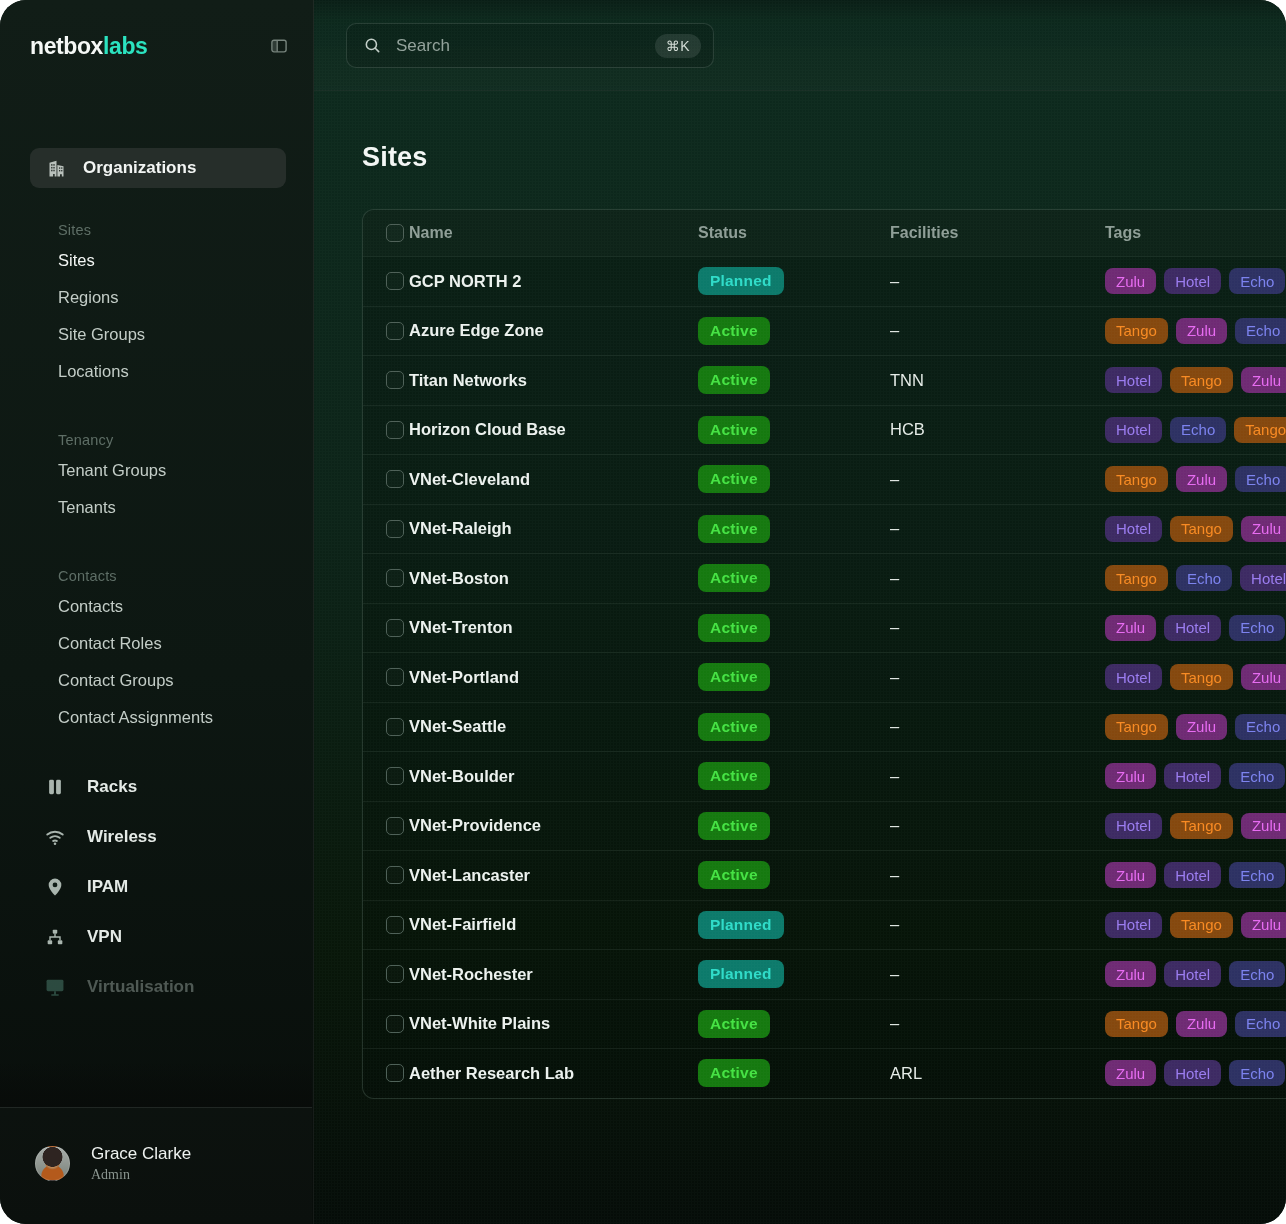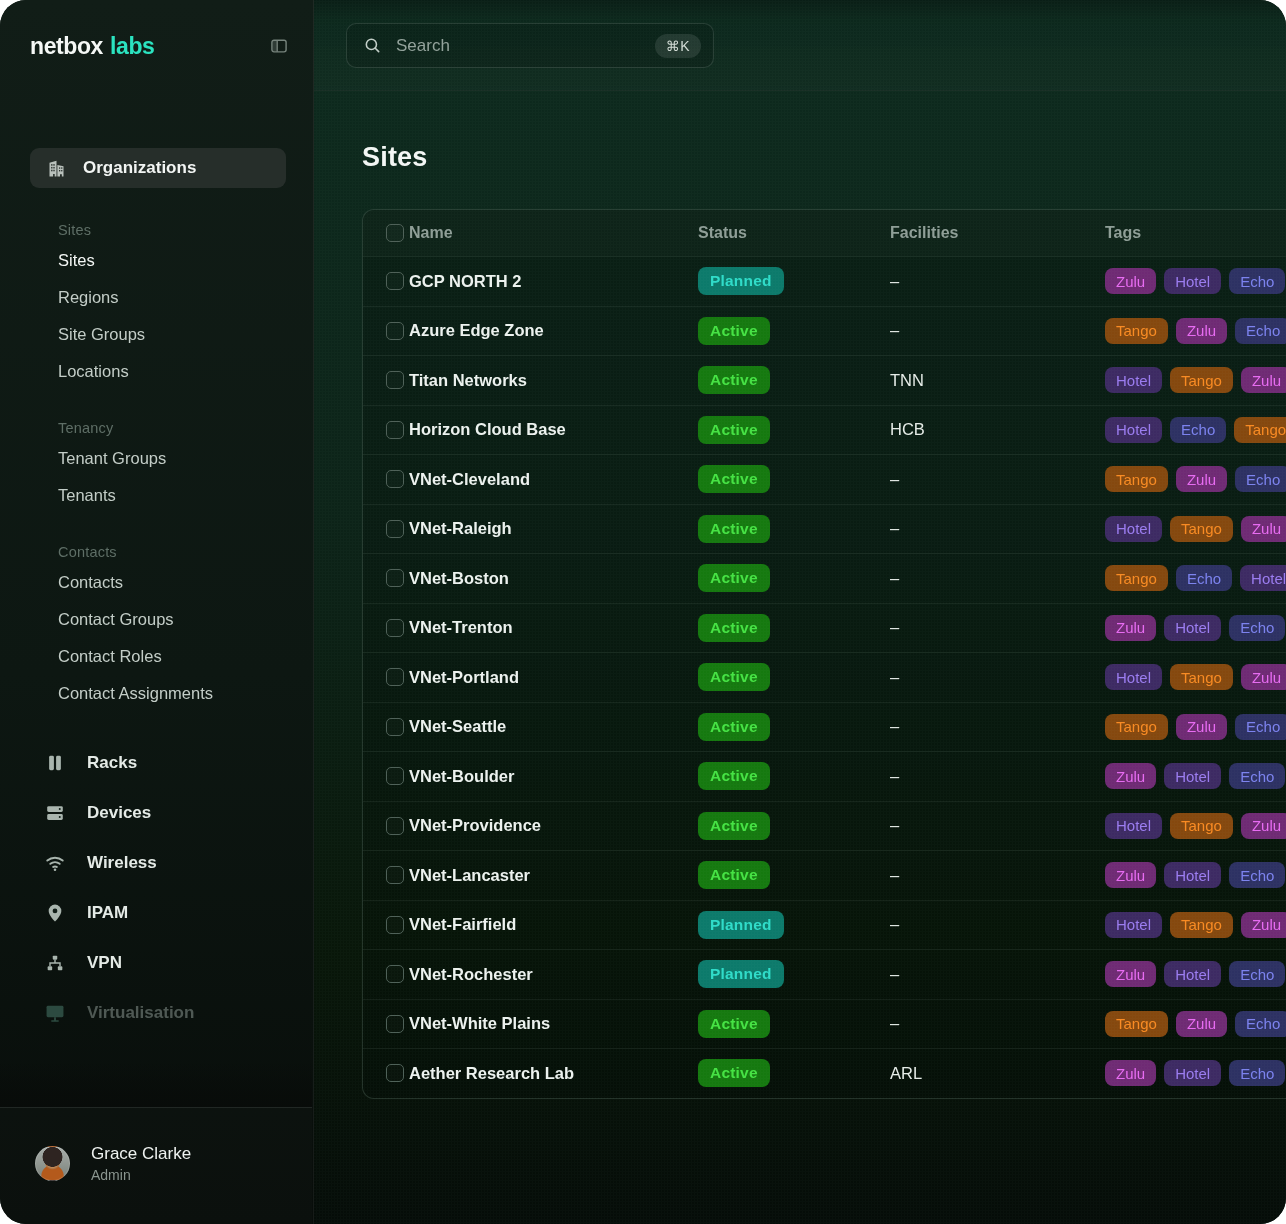--- a/index.html
+++ b/index.html
@@ -10,28 +10,28 @@
   .app::after{content:"";position:absolute;inset:0;pointer-events:none;
     background-image:radial-gradient(rgba(170,215,195,0.045) 1px,transparent 1.2px);
     background-size:3px 3px;opacity:.5;}
 
   
   .sidebar{position:absolute;left:0;top:0;bottom:0;width:314px;
     background:linear-gradient(180deg,#111d17 0%,#0d1712 55%,#080d0a 100%);
     border-right:1px solid rgba(255,255,255,0.06);z-index:2;}
   .side-top{position:relative;padding:33px 28px 0 30px;}
   .logo{font-size:23px;font-weight:800;letter-spacing:-0.4px;color:#f5f8f6;}
-  .logo .logo-b{color:#2be3c0;margin-left:7px;}
+  .logo .logo-b{color:#2be3c0;}
   .collapse-btn{position:absolute;right:24px;top:36px;background:none;border:none;padding:0;color:#77847d;cursor:pointer;line-height:0;}
   .primary-item{display:flex;align-items:center;gap:16px;margin:88px 28px 0 30px;width:256px;height:40px;
     background:#262e2a;border:none;border-radius:9px;padding:0 0 0 16px;cursor:pointer;
     color:#f2f5f3;font-family:inherit;font-size:17px;font-weight:600;}
   .primary-item .icon{line-height:0;color:#b9c1bc;}
   .sections{display:block;margin-top:30px;}
-  .side-section{margin-top:26px;}
+  .side-section{margin-top:38px;}
   .side-section:first-child{margin-top:0;}
   .side-label{padding-left:58px;font-size:14.5px;font-weight:500;color:#5e6e66;height:24px;display:flex;align-items:center;letter-spacing:.2px;}
   .side-item{padding-left:58px;height:37px;display:flex;align-items:center;font-size:16.5px;color:#c3cdc7;cursor:pointer;}
   .side-item.active{color:#f4f7f5;}
   .modules{margin-top:26px;}
   .module{display:flex;align-items:center;gap:20px;padding-left:43px;height:50px;font-size:17px;font-weight:600;color:#e4eae6;cursor:pointer;}
   .module .icon{width:24px;line-height:0;color:#a9b5ae;display:flex;justify-content:center;}
   .module.disabled{opacity:.5;}
   .module.disabled .icon{color:#4f8473;}
   .module.disabled .m-label{color:#93a09a;}
@@ -40,21 +40,21 @@
   .user{position:absolute;left:0;right:1px;bottom:0;height:117px;display:flex;align-items:center;gap:21px;
     padding:0 0 6px 35px;border-top:1px solid rgba(255,255,255,0.09);background:rgba(255,255,255,0.015);cursor:pointer;}
   .avatar{width:35px;height:35px;border-radius:50%;flex:0 0 35px;border:1px solid rgba(255,255,255,0.15);
     background:
       radial-gradient(circle at 50% 30%,#2e2421 0 34%,transparent 36%),
       radial-gradient(circle at 50% 44%,#d79c66 0 20%,#a86f40 30%,transparent 33%),
       radial-gradient(circle at 50% 88%,#b45a1c 0 32%,transparent 35%),
       linear-gradient(180deg,#a8aeaa,#798079);}
   .user-meta{display:flex;flex-direction:column;gap:3px;}
   .user-name{font-size:17px;font-weight:500;color:#eef2f0;}
-  .user-role{font-size:14px;color:#8a958f;}
+  .user-role{font-size:14px;color:#8a958f;font-family:Liberation Serif, serif;}
 
   
   .main{position:absolute;left:314px;top:0;right:0;bottom:0;
     background:linear-gradient(180deg,#0d2a1e 0%,#0c2318 42%,#081609 78%,#050c08 100%);}
   .topbar{position:relative;height:91px;border-bottom:1px solid rgba(190,220,205,0.09);
     background:linear-gradient(180deg,rgba(0,0,0,0.28) 0,rgba(0,0,0,0.05) 20px,rgba(255,255,255,0.015) 100%);}
   .search{position:absolute;left:32px;top:23px;width:368px;height:45px;border-radius:10px;
     border:1px solid rgba(210,230,220,0.14);background:rgba(0,0,0,0.12);
     display:flex;align-items:center;padding:0 12px 0 16px;}
   .s-icon{line-height:0;color:#c3cec8;margin-right:12px;}
@@ -142,50 +142,39 @@
           <div class="side-item">
             <span>Tenants</span>
           </div>
         </div>
         <div class="side-section">
           <div class="side-label">Contacts</div>
           <div class="side-item">
             <span>Contacts</span>
           </div>
           <div class="side-item">
+            <span>Contact Roles</span>
+          </div>
+          <div class="side-item">
             <span>Contact Groups</span>
-          </div>
-          <div class="side-item">
-            <span>Contact Roles</span>
           </div>
           <div class="side-item">
             <span>Contact Assignments</span>
           </div>
         </div>
       </nav>
     <div class="modules">
         <div class="module">
           <span class="icon">
             <svg viewBox="0 0 24 24" width="22" height="22" fill="currentColor">
               <rect x="5.6" y="4" width="5.2" height="16" rx="1.6"></rect>
               <rect x="13.2" y="4" width="5.2" height="16" rx="1.6"></rect>
             </svg>
           </span>
           <span class="m-label">Racks</span>
-        </div>
-        <div class="module">
-          <span class="icon">
-            <svg viewBox="0 0 24 24" width="22" height="22" fill="currentColor">
-              <rect x="3.5" y="4.5" width="17" height="6.4" rx="1.6"></rect>
-              <rect x="3.5" y="13.1" width="17" height="6.4" rx="1.6"></rect>
-              <circle cx="17.2" cy="7.7" r="1.1" fill="#101d17"></circle>
-              <circle cx="17.2" cy="16.3" r="1.1" fill="#101d17"></circle>
-            </svg>
-          </span>
-          <span class="m-label">Devices</span>
         </div>
         <div class="module">
           <span class="icon">
             <svg viewBox="0 0 24 24" width="22" height="22" fill="none" stroke="currentColor" stroke-width="2.1" stroke-linecap="round">
               <path d="M3.6 9.3a13 13 0 0 1 16.8 0"></path>
               <path d="M6.9 12.9a8.2 8.2 0 0 1 10.2 0"></path>
               <path d="M10.1 16.3a3.6 3.6 0 0 1 3.8 0"></path>
               <circle cx="12" cy="19.3" r="1.4" fill="currentColor" stroke="none"></circle>
             </svg>
           </span>

